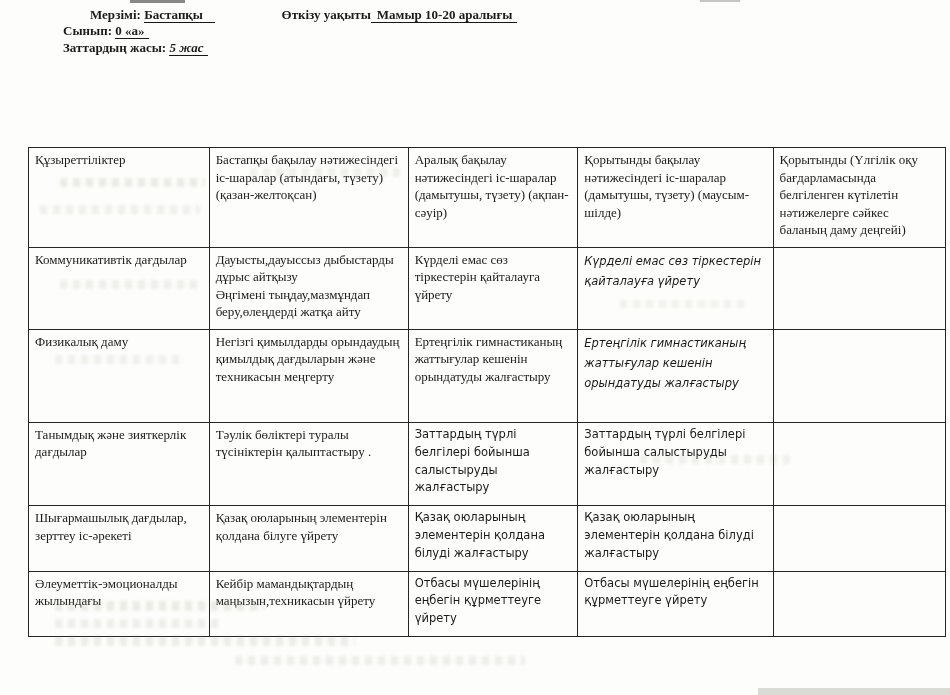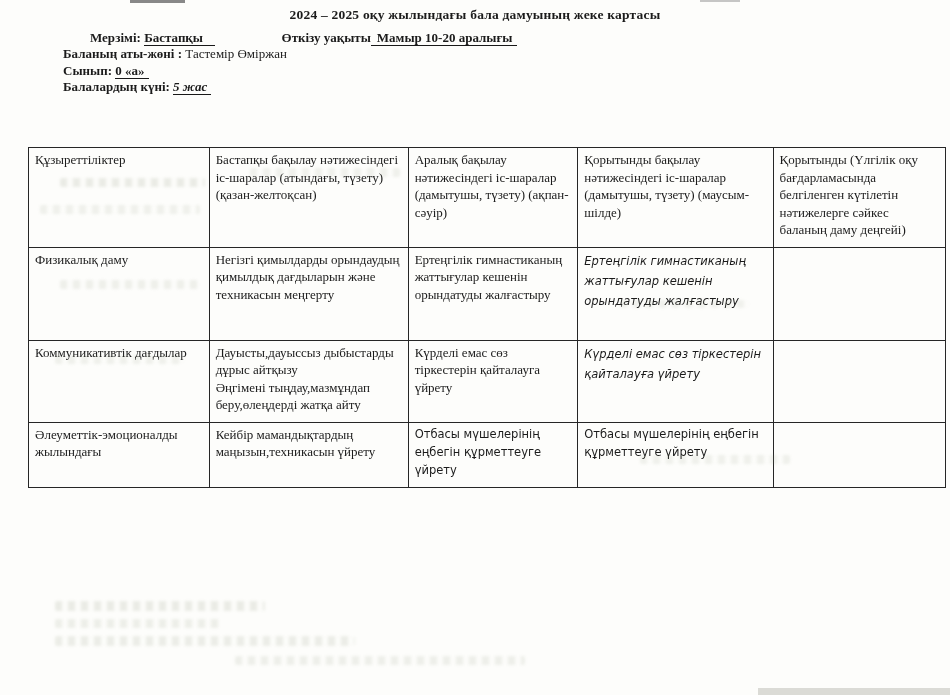--- a/index.html
+++ b/index.html
@@ -73,39 +73,34 @@
   }
   .graybar{
     position:absolute;background:#b9b9b2;opacity:.5;pointer-events:none;
   }
 </style>
 </head>
 <body>
 
 <div class="page">
 
-  <div class="title">2024 – 2025 оқу жылындағы бала дамуының жеке картасы</div>
 
   <div class="meta">
     <div class="meta-line first">
       <span class="mlabel">Мерзімі:</span>
       <span class="mvalue-underline">Бастапқы</span>
       <span class="gap"></span>
       <span class="mlabel">Өткізу уақыты</span><span class="mvalue-underline lead">Мамыр 10-20 аралығы</span>
     </div>
     <div class="meta-line">
-      <span class="mlabel">Баланың аты-жөні :</span>
-      <span class="mvalue-plain">Тастемір Өміржан</span>
-    </div>
-    <div class="meta-line">
       <span class="mlabel">Сынып:</span>
       <span class="mvalue-underline" style="padding-right:4px;">0 «а»</span>
     </div>
     <div class="meta-line">
-      <span class="mlabel">Балалардың күні:</span>
+      <span class="mlabel">Заттардың жасы:</span>
       <span class="mvalue-underline" style="padding-right:4px;font-style:italic;">5 жас</span>
     </div>
   </div>
 
   <table class="card">
     <colgroup>
         <col style="width: 19.7%;">
         <col style="width: 21.7%;">
         <col style="width: 18.5%;">
         <col style="width: 21.3%;">
@@ -114,33 +109,47 @@
     <thead>
         <tr style="height: 94px;">
           <th class="cell-serif">Құзыреттіліктер</th>
           <th class="cell-serif">Бастапқы бақылау нәтижесіндегі іс-шаралар (атындағы, түзету) (қазан-желтоқсан)</th>
           <th class="cell-serif">Аралық бақылау нәтижесіндегі іс-шаралар (дамытушы, түзету) (ақпан-сәуір)</th>
           <th class="cell-serif">Қорытынды бақылау нәтижесіндегі іс-шаралар (дамытушы, түзету) (маусым-шілде)</th>
           <th class="cell-serif">Қорытынды (Үлгілік оқу бағдарламасында белгіленген күтілетін нәтижелерге сәйкес баланың даму деңгейі)</th>
         </tr>
       </thead>
     <tbody>
+        <tr style="height: 79px;">
+          <td class="cell-serif">Коммуникативтік дағдылар</td>
+          <td class="cell-serif">Дауысты,дауыссыз дыбыстарды дұрыс айтқызу
+Әңгімені тыңдау,мазмұндап беру,өлеңдерді жатқа айту</td>
+          <td class="cell-serif">Күрделі емас сөз тіркестерін қайталауга үйрету</td>
+          <td class="cell-italic">Күрделі емас сөз тіркестерін қайталауға үйрету</td>
+          <td class="cell-serif"></td>
+        </tr>
         <tr style="height: 93px;">
           <td class="cell-serif">Физикалық даму</td>
           <td class="cell-serif">Негізгі қимылдарды орындаудың қимылдық дағдыларын және техникасын меңгерту</td>
           <td class="cell-serif">Ертеңгілік гимнастиканың жаттығулар кешенін орындатуды жалғастыру</td>
           <td class="cell-italic">Ертеңгілік гимнастиканың жаттығулар кешенін орындатуды жалғастыру</td>
           <td class="cell-serif"></td>
         </tr>
-        <tr style="height: 79px;">
-          <td class="cell-serif">Коммуникативтік дағдылар</td>
-          <td class="cell-serif">Дауысты,дауыссыз дыбыстарды дұрыс айтқызу
-Әңгімені тыңдау,мазмұндап беру,өлеңдерді жатқа айту</td>
-          <td class="cell-serif">Күрделі емас сөз тіркестерін қайталауга үйрету</td>
-          <td class="cell-italic">Күрделі емас сөз тіркестерін қайталауға үйрету</td>
+        <tr style="height: 76px;">
+          <td class="cell-serif">Танымдық және зияткерлік дағдылар</td>
+          <td class="cell-serif">Тәулік бөліктері туралы түсініктерін қалыптастыру .</td>
+          <td class="cell-sans">Заттардың түрлі белгілері бойынша салыстыруды жалғастыру</td>
+          <td class="cell-sans">Заттардың түрлі белгілері бойынша салыстыруды жалғастыру</td>
+          <td class="cell-serif"></td>
+        </tr>
+        <tr style="height: 47px;">
+          <td class="cell-serif">Шығармашылық дағдылар, зерттеу іс-әрекеті</td>
+          <td class="cell-serif">Қазақ оюларының элементерін қолдана білуге үйрету</td>
+          <td class="cell-sans">Қазақ оюларының элементерін қолдана білуді жалғастыру</td>
+          <td class="cell-sans">Қазақ оюларының элементерін қолдана білуді жалғастыру</td>
           <td class="cell-serif"></td>
         </tr>
         <tr style="height: 61px;">
           <td class="cell-serif">Әлеуметтік-эмоционалды жылындағы</td>
           <td class="cell-serif">Кейбір мамандықтардың маңызын,техникасын үйрету</td>
           <td class="cell-sans">Отбасы мүшелерінің еңбегін құрметтеуге үйрету</td>
           <td class="cell-sans">Отбасы мүшелерінің еңбегін құрметтеуге үйрету</td>
           <td class="cell-serif"></td>
         </tr>
       </tbody>

